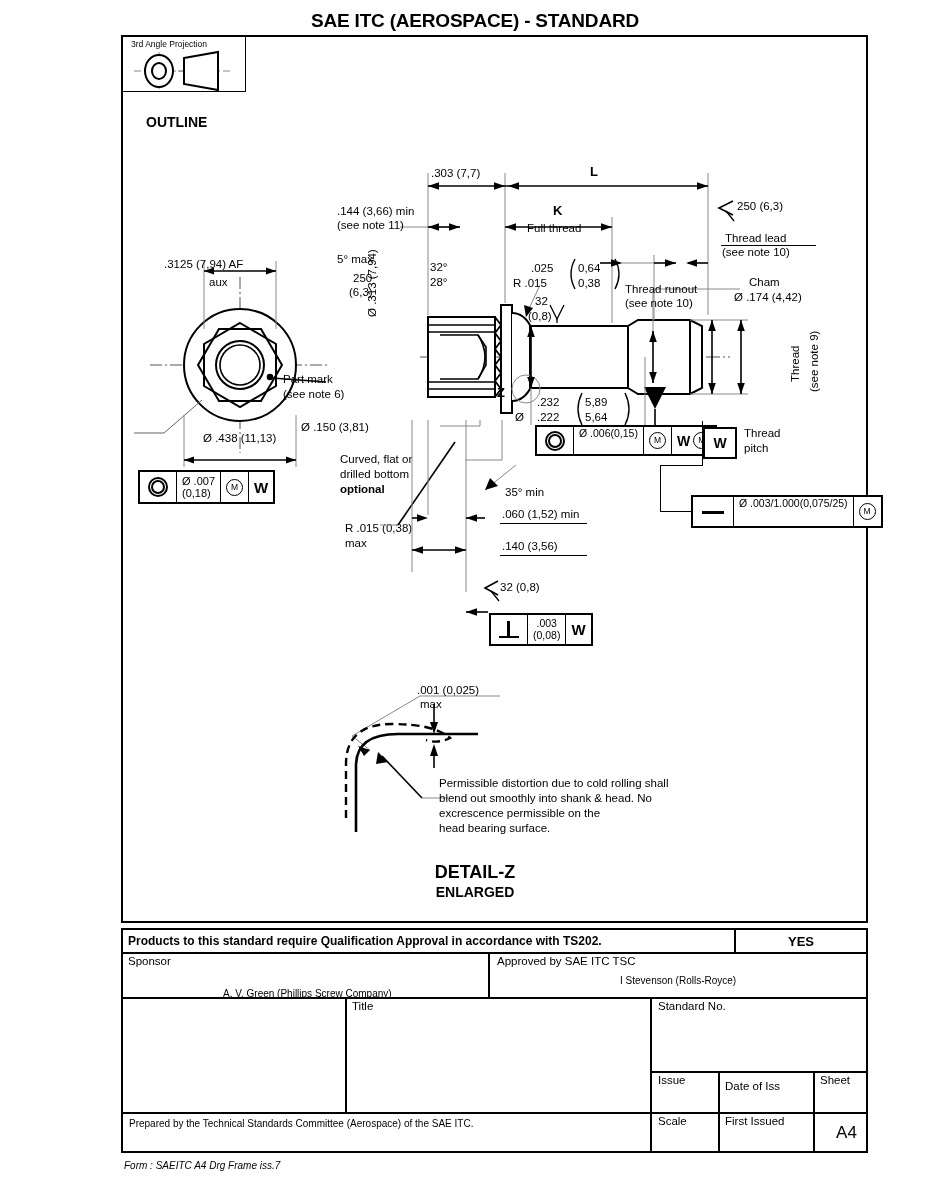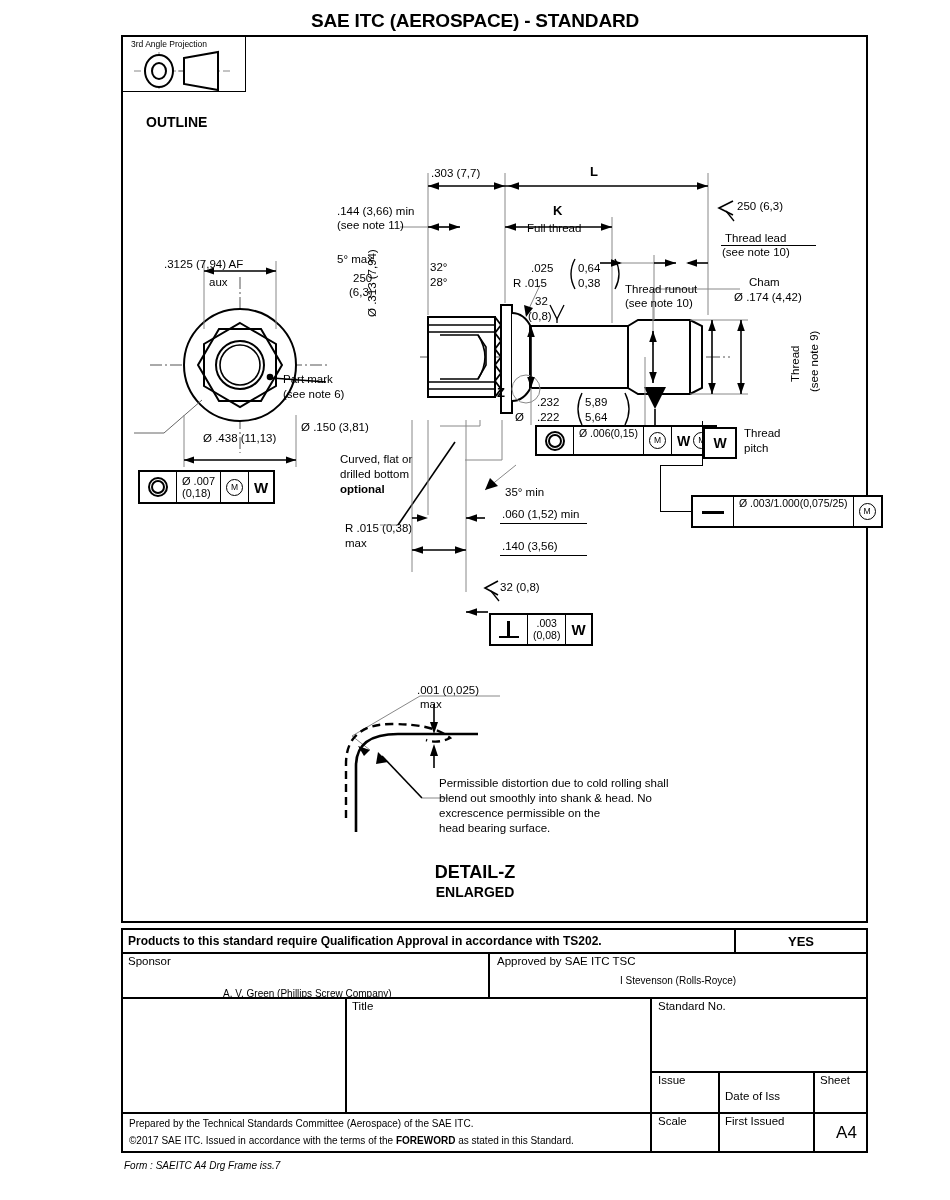--- a/index.html
+++ b/index.html
@@ -444,32 +444,31 @@
   <div class="t lbl" style="left:6px;top:2px;">Standard No.</div>
 
 </div>
 <div class="hl2" style="left:650px;top:1071px;width:216px;"></div>
 
 <div class="cell bl" style="left:650px;top:1072px;width:68px;height:40px;">
   <div class="t lbl" style="left:6px;top:2px;">Issue</div>
 
 </div>
 <div class="cell bl" style="left:718px;top:1072px;width:95px;height:40px;">
-  <div class="t lbl" style="left:5px;top:18px;">Date of Iss</div>
+  <div class="t lbl" style="left:5px;top:8px;">Date of Iss</div>
 
 </div>
 <div class="cell bl" style="left:813px;top:1072px;width:53px;height:40px;">
   <div class="t lbl" style="left:5px;top:2px;">Sheet</div>
 
 </div>
 <div class="hl2" style="left:123px;top:1112px;width:743px;"></div>
 
 <div class="cell" style="left:123px;top:1113px;width:527px;height:40px;">
   <div class="t lbl-sm" style="left:6px;top:5px;">Prepared by the Technical Standards Committee (Aerospace) of the SAE ITC.</div>
-  <div class="t lbl-sm" style="left:6px;top:22px;"><span>©2017 SAE ITC. Issued in accordance with the terms of the </span><span class="bold">FOREWORD</span><span> as stated in this Standard.</span></div>
 </div>
 <div class="cell bl" style="left:650px;top:1113px;width:68px;height:40px;">
   <div class="t lbl" style="left:6px;top:2px;">Scale</div>
 
 </div>
 <div class="cell bl" style="left:718px;top:1113px;width:95px;height:40px;">
   <div class="t lbl" style="left:5px;top:2px;">First Issued</div>
 
 </div>
 <div class="cell bl" style="left:813px;top:1113px;width:65px;height:40px;display:flex;align-items:center;justify-content:center;">

